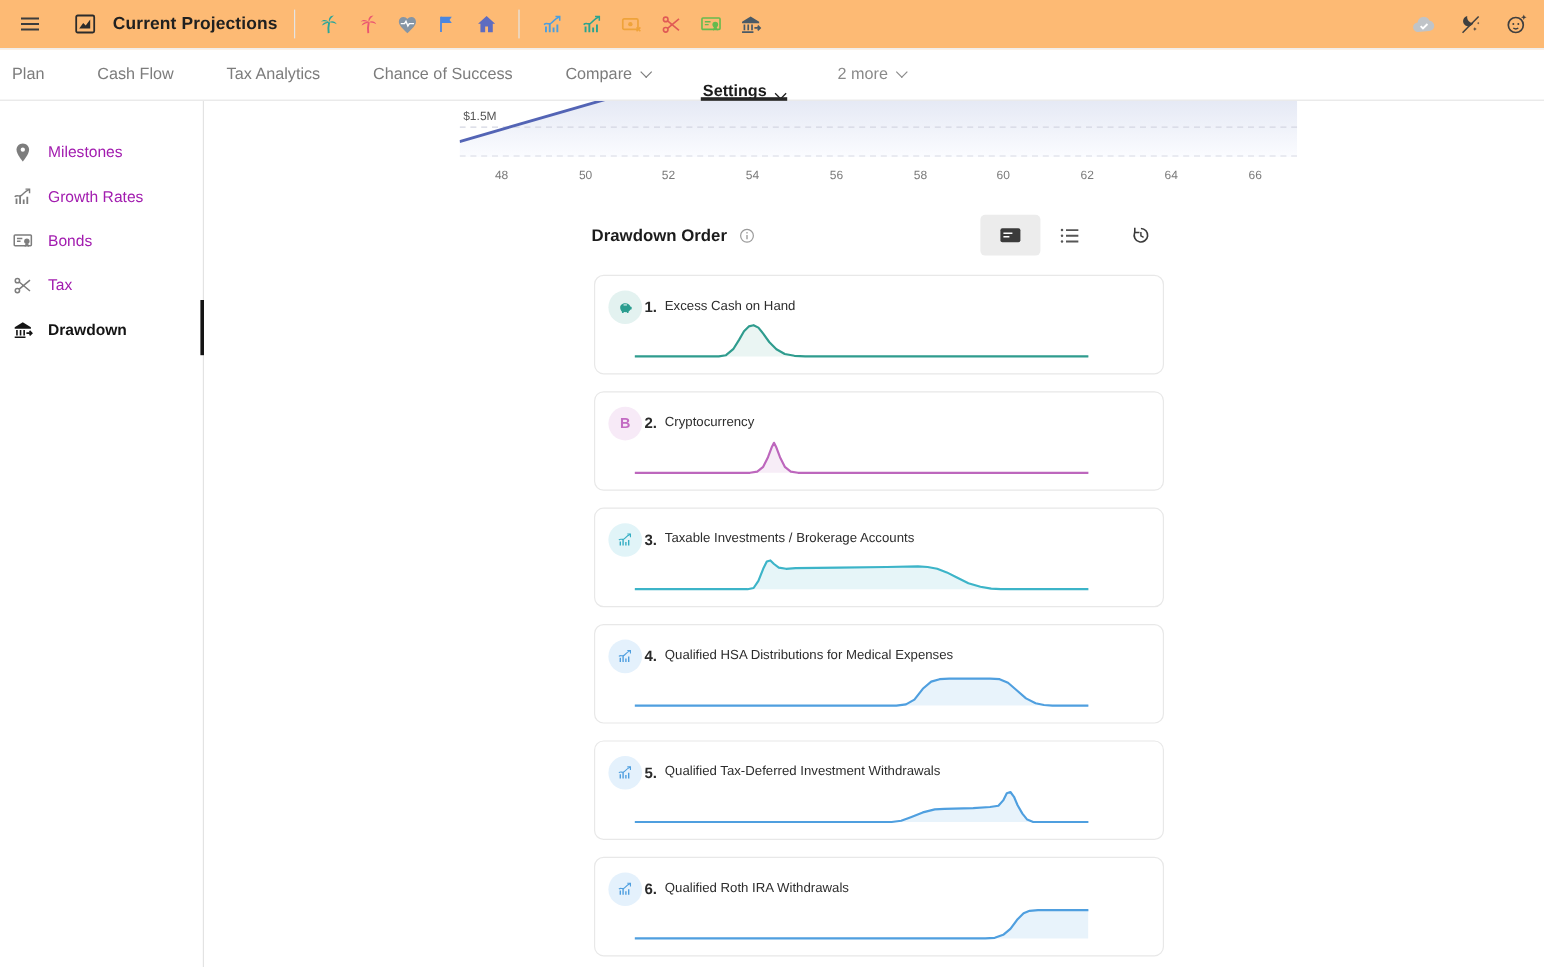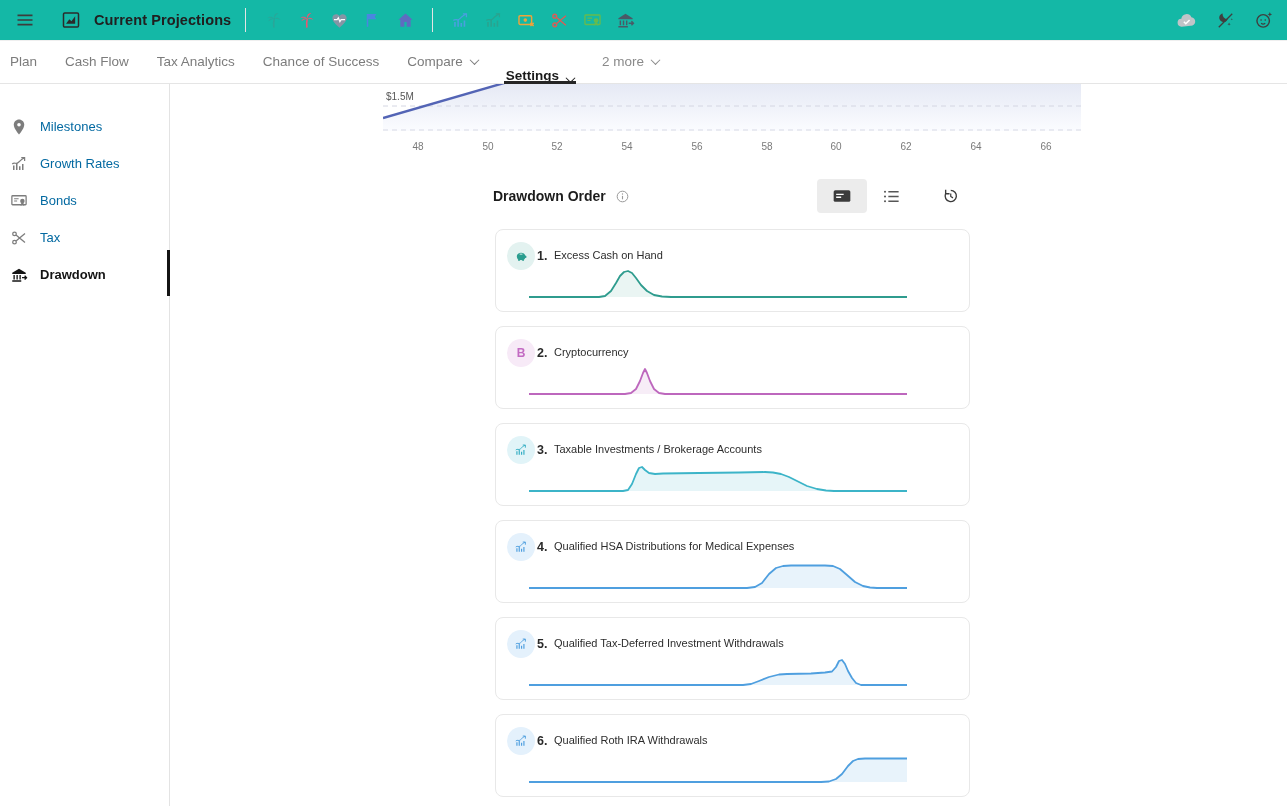--- a/index.html
+++ b/index.html
@@ -1,47 +1,47 @@
 <!DOCTYPE html>
 <html><head>
 <meta charset="utf-8">
 <style>
   html,body{margin:0;padding:0;}
   body{width:1287px;height:806px;overflow:hidden;background:#fff;
        font-family:"Liberation Sans",sans-serif;color:#222;}
   svg.ic{display:block;}
   
-  .appbar{position:absolute;left:0;top:0;width:1287px;height:40px;background:#14b8a6;
+  .appbar{position:absolute;left:0;top:0;width:1287px;height:40px;background:#fdba74;
           display:flex;align-items:center;border-bottom:1px solid #efefef;z-index:5;}
   .iconbtn{background:none;border:none;padding:0;width:26px;height:26px;display:flex;
            align-items:center;justify-content:center;cursor:pointer;flex:0 0 auto;}
   .appbar .burger{margin-left:12px;color:#3c3c3c;}
   .appbar .logo{margin-left:20px;color:#2b2b2b;}
   .apptitle{margin-left:10px;font-size:14.5px;font-weight:700;color:#202020;letter-spacing:.1px;}
   .vdiv{width:1px;height:24px;background:#e4e4e4;margin:0 14px;flex:0 0 auto;}
   .grp{display:flex;align-items:center;gap:7px;}
   .spacer{flex:1;}
   .rgrp{display:flex;align-items:center;gap:13px;margin-right:10px;}
   
   .tabbar{position:absolute;left:0;top:40px;width:1287px;height:44px;background:#fff;
-          display:flex;align-items:stretch;gap:28px;padding-left:10px;box-sizing:border-box;
+          display:flex;align-items:stretch;gap:44px;padding-left:10px;box-sizing:border-box;
           border-bottom:1px solid #e5e5e5;z-index:4;}
   .tab{position:relative;display:flex;align-items:center;font-size:13.5px;color:#7c7c7c;
        cursor:pointer;white-space:nowrap;}
   .tab .caret{display:inline-block;width:6px;height:6px;border-right:1.6px solid currentColor;
        border-bottom:1.6px solid currentColor;transform:rotate(45deg) translate(-1px,-1px);
        margin-left:8px;}
   .tab.active{color:#1b1b1b;font-weight:700;align-items:flex-end;}
   .tab.active::after{content:"";position:absolute;left:-2px;right:-2px;bottom:-1px;height:3px;
        background:#262626;}
   
   .sidebar{position:absolute;left:0;top:84px;width:170px;height:722px;background:#fff;
            border-right:1px solid #e3e3e3;box-sizing:border-box;padding-top:24px;}
   .sitem{height:37px;display:flex;align-items:center;padding-left:10px;gap:12px;cursor:pointer;
-         font-size:13px;color:#0369a1;}
+         font-size:13px;color:#a21caf;}
   .sitem .sic{color:#7d7d7d;display:flex;}
   .sitem.active{color:#141414;font-weight:700;}
   .sitem.active .sic{color:#141414;}
   .side-indicator{position:absolute;right:-1px;top:166px;width:3px;height:46px;background:#141414;}
   
   .main{position:absolute;left:170px;top:84px;width:1117px;height:722px;background:#fff;}
   .chart-strip{position:absolute;left:213px;top:0;width:698px;height:47px;cursor:crosshair;}
   .axis-row{position:absolute;left:213px;top:57px;width:698px;height:13px;}
   .axis-row span{position:absolute;top:0;width:30px;text-align:center;font-size:10px;color:#7a7a7a;}
   .heading-row{position:absolute;left:323px;top:95px;width:477px;height:34px;display:flex;

